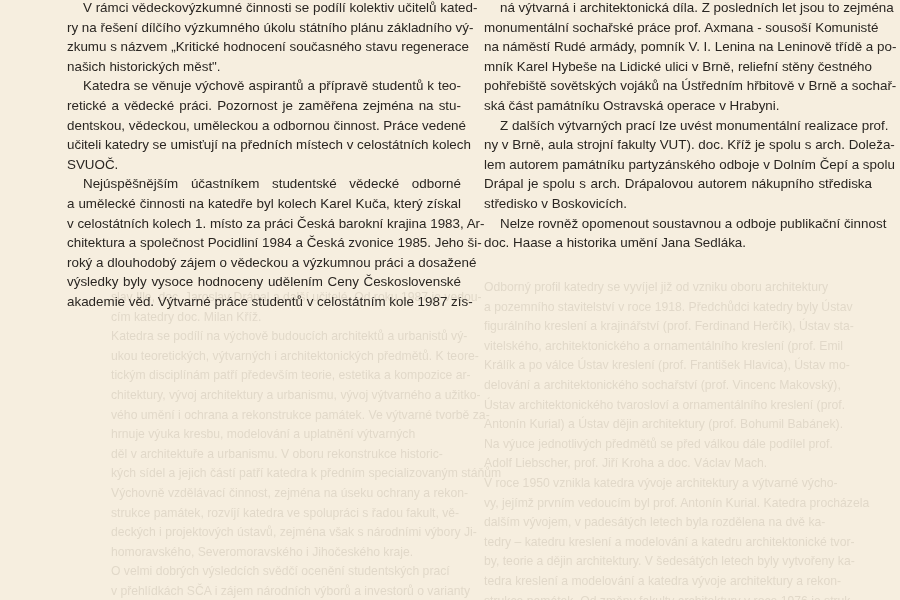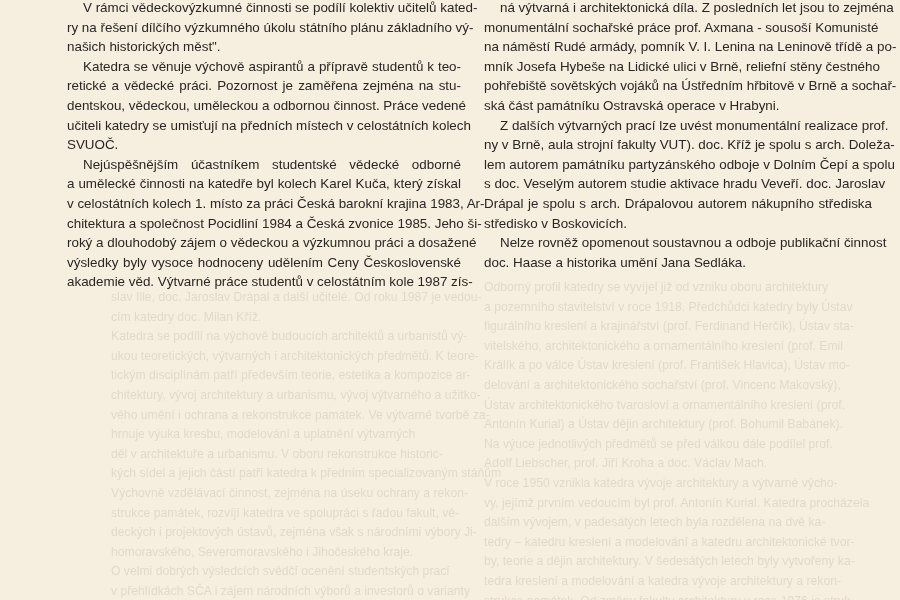--- a/index.html
+++ b/index.html
@@ -68,20 +68,21 @@
     <span class="gline">tedry – katedru kreslení a modelování a katedru architektonické tvor-</span>
     <span class="gline">by, teorie a dějin architektury. V šedesátých letech byly vytvořeny ka-</span>
     <span class="gline">tedra kreslení a modelování a katedra vývoje architektury a rekon-</span>
     <span class="gline">strukce památek. Od změny fakulty architektury v roce 1976 je struk-</span>
   </div>
 
 <div class="col left" id="col-left">
     <div>
       <span class="line indent">V rámci vědeckovýzkumné činnosti se podílí kolektiv učitelů kated-</span>
       <span class="line">ry na řešení dílčího výzkumného úkolu státního plánu základního vý-</span>
+      <span class="line">zkumu s názvem „Kritické hodnocení současného stavu regenerace</span>
       <span class="line last">našich historických měst".</span>
     </div>
     <div>
       <span class="line indent">Katedra se věnuje výchově aspirantů a přípravě studentů k teo-</span>
       <span class="line">retické a vědecké práci. Pozornost je zaměřena zejména na stu-</span>
       <span class="line">dentskou, vědeckou, uměleckou a odbornou činnost. Práce vedené</span>
       <span class="line">učiteli katedry se umisťují na předních místech v celostátních kolech</span>
       <span class="line last">SVUOČ.</span>
     </div>
     <div>
@@ -92,29 +93,28 @@
       <span class="line">roký a dlouhodobý zájem o vědeckou a výzkumnou práci a dosažené</span>
       <span class="line">výsledky byly vysoce hodnoceny udělením Ceny Československé</span>
       <span class="line last">akademie věd. Výtvarné práce studentů v celostátním kole 1987 zís-</span>
     </div>
   </div>
 <div class="col right" id="col-right">
     <div>
       <span class="line indent">ná výtvarná i architektonická díla. Z posledních let jsou to zejména</span>
       <span class="line">monumentální sochařské práce prof. Axmana - sousoší Komunisté</span>
       <span class="line">na náměstí Rudé armády, pomník V. I. Lenina na Leninově třídě a po-</span>
-      <span class="line">mník Josefa Hybeše na Lidické ulici v Brně, reliefní stěny čestného</span>
+      <span class="line">mník Karel Hybeše na Lidické ulici v Brně, reliefní stěny čestného</span>
       <span class="line">pohřebiště sovětských vojáků na Ústředním hřbitově v Brně a sochař-</span>
       <span class="line last">ská část památníku Ostravská operace v Hrabyni.</span>
     </div>
     <div>
       <span class="line indent">Z dalších výtvarných prací lze uvést monumentální realizace prof.</span>
       <span class="line">ny v Brně, aula strojní fakulty VUT). doc. Kříž je spolu s arch. Doleža-</span>
       <span class="line">lem autorem památníku partyzánského odboje v Dolním Čepí a spolu</span>
-      <span class="line">s doc. Veselým autorem studie aktivace hradu Veveří. doc. Jaroslav</span>
       <span class="line">Drápal je spolu s arch. Drápalovou autorem nákupního střediska</span>
       <span class="line last">středisko v Boskovicích.</span>
     </div>
     <div>
       <span class="line indent">Nelze rovněž opomenout soustavnou a odboje publikační činnost</span>
       <span class="line last">doc. Haase a historika umění Jana Sedláka.</span>
     </div>
   </div>
 
 </body></html>

